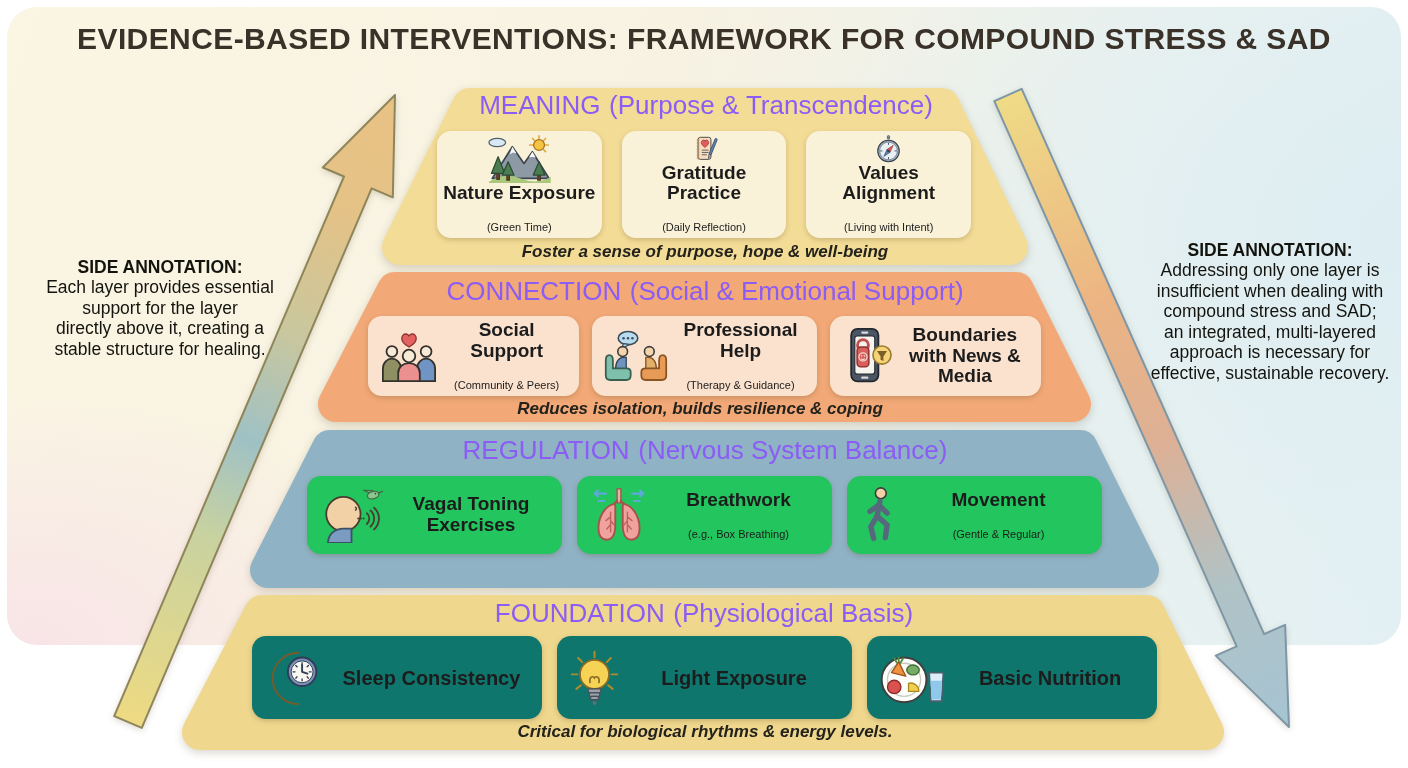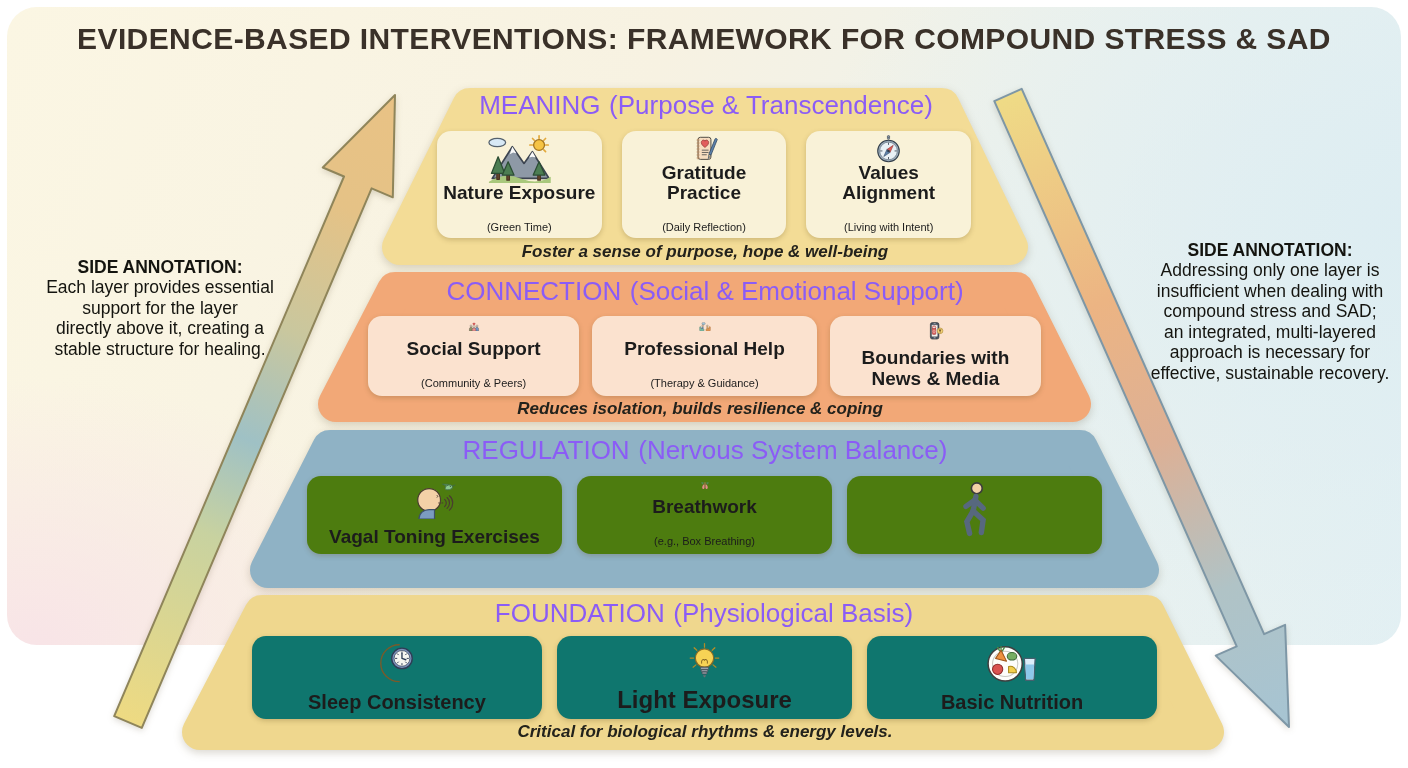--- a/index.html
+++ b/index.html
@@ -16,25 +16,25 @@
   .layer-shape{filter:drop-shadow(0 3px 4px rgba(70,55,20,.20));}
   .arrow-shape{filter:drop-shadow(0 2px 3px rgba(70,55,20,.18));}
   .lhead{position:absolute;text-align:center;font-size:26px;font-weight:normal;color:#8b5cf6;line-height:1;}
   .lhead .lsub{margin-left:.33em;}
   .lcap{position:absolute;text-align:center;font-style:italic;font-weight:bold;font-size:17px;color:#23221c;}
   .crow{position:absolute;display:flex;}
   .card{border-radius:14px;box-shadow:0 2px 5px rgba(96,74,28,.25);display:flex;}
   .card .ct{font-weight:bold;font-size:19px;line-height:1.1;}
   .card .cs{font-size:11px;line-height:1.15;margin-top:17px;}
   .col{flex-direction:column;align-items:center;justify-content:center;text-align:center;padding:4px 6px;}
-  .row{flex-direction:column;align-items:center;padding:6px 12px;gap:8px;}
+  .row{flex-direction:row;align-items:center;padding:6px 12px;gap:8px;}
   .row .ctxt{flex:1;text-align:center;}
   .l0c{background:#f9f2d8;}
   .l1c{background:#fbe2cf;}
-  .l2c{background:#4d7c0f;}
+  .l2c{background:#22c55e;}
   .l3c{background:#0f766e;}
   .annot{position:absolute;text-align:center;font-size:17.5px;line-height:1.17;color:#14140f;}
   .annot .ah{font-weight:bold;}
   .annot .ab{white-space:pre-line;}
   .ic{display:block;}
 </style>
 </head>
 <body>
 
 <div class="canvas">
@@ -265,20 +265,24 @@
       <svg class="ic" width="40" height="56" viewBox="0 0 44 62">
         <circle cx="24" cy="7" r="6" fill="#f3d1a7" stroke="#3c3c3c" stroke-width="1.8"></circle>
         <g stroke="#57687e" stroke-width="6" stroke-linecap="round" fill="none">
           <path d="M23,16 L20,32"></path>
           <path d="M22,20 L31,29"></path>
           <path d="M22,20 L12,27"></path>
           <path d="M20,32 L31,42 L29,56"></path>
           <path d="M20,32 L13,44 L16,57"></path>
         </g>
       </svg>
+      <div class="ctxt">
+        <div class="ct">Movement</div>
+        <div class="cs">(Gentle &amp; Regular)</div>
+      </div>
     </div>
   </div>
 
   <div class="lhead" style="left:242px;top:600px;width:924px">
     <span class="lname">FOUNDATION</span><span class="lsub">(Physiological Basis)</span>
   </div>
   <div class="crow" style="left:252px;top:636px;width:905px;height:83px;gap:15px">
     <div class="card row l3c" style="flex:1">
       <svg class="ic" width="61" height="57" viewBox="0 0 64 60">
         <path d="M36,4 A27,27 0 1 0 36,58 A21,21 0 0 1 36,4 Z" fill="#f6ca80" stroke="#7a5a2a" stroke-width="2" stroke-linejoin="round"></path>
@@ -312,21 +316,21 @@
           <line x1="43" y1="40" x2="48" y2="44"></line>
         </g>
         <circle cx="28" cy="28" r="16" fill="#f7d355" stroke="#8a6b26" stroke-width="2"></circle>
         <path d="M23,37 C22,31 26,29 28,32 C30,29 34,31 33,37" fill="none" stroke="#8a6b26" stroke-width="1.8" stroke-linecap="round"></path>
         <rect x="21" y="44" width="14" height="4.2" rx="1.5" fill="#9aa2ac" stroke="#4a4f57" stroke-width="1.4"></rect>
         <rect x="22.2" y="48.4" width="11.6" height="3.8" rx="1.5" fill="#9aa2ac" stroke="#4a4f57" stroke-width="1.4"></rect>
         <rect x="23.6" y="52.4" width="8.8" height="3.6" rx="1.5" fill="#9aa2ac" stroke="#4a4f57" stroke-width="1.4"></rect>
         <path d="M25.5,58 L30.5,58 L29,61.5 L27,61.5 Z" fill="#6a7078"></path>
       </svg>
       <div class="ctxt">
-        <div class="ct" style="font-size:24px">Light Exposure</div>
+        <div class="ct" style="font-size:20px">Light Exposure</div>
       </div>
     </div>
     <div class="card row l3c" style="flex:1">
       <svg class="ic" width="68" height="54" viewBox="0 0 76 60">
         <circle cx="28" cy="32" r="25" fill="#fdfdfa" stroke="#3f3f3f" stroke-width="2.2"></circle>
         <circle cx="28" cy="32" r="18.5" fill="none" stroke="#c9c9c2" stroke-width="1.5"></circle>
         <g stroke="#4e8a46" stroke-width="2" stroke-linecap="round">
           <line x1="20" y1="13" x2="17" y2="8"></line>
             <line x1="22" y1="13" x2="22" y2="7"></line>
             <line x1="24" y1="13" x2="27" y2="8"></line>

